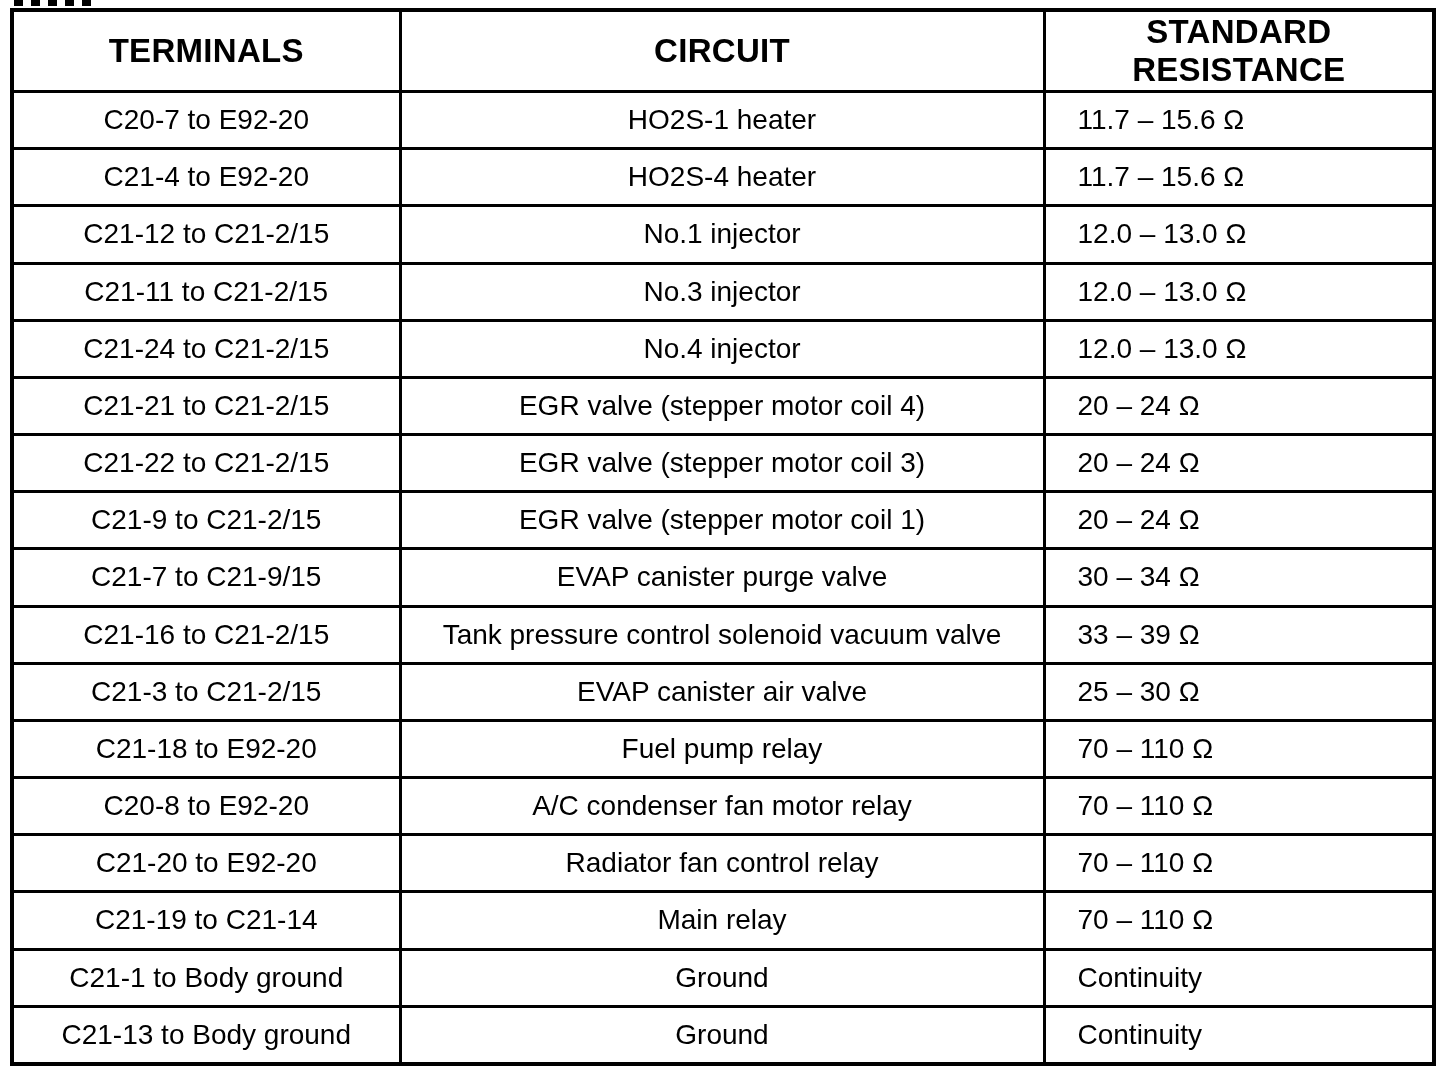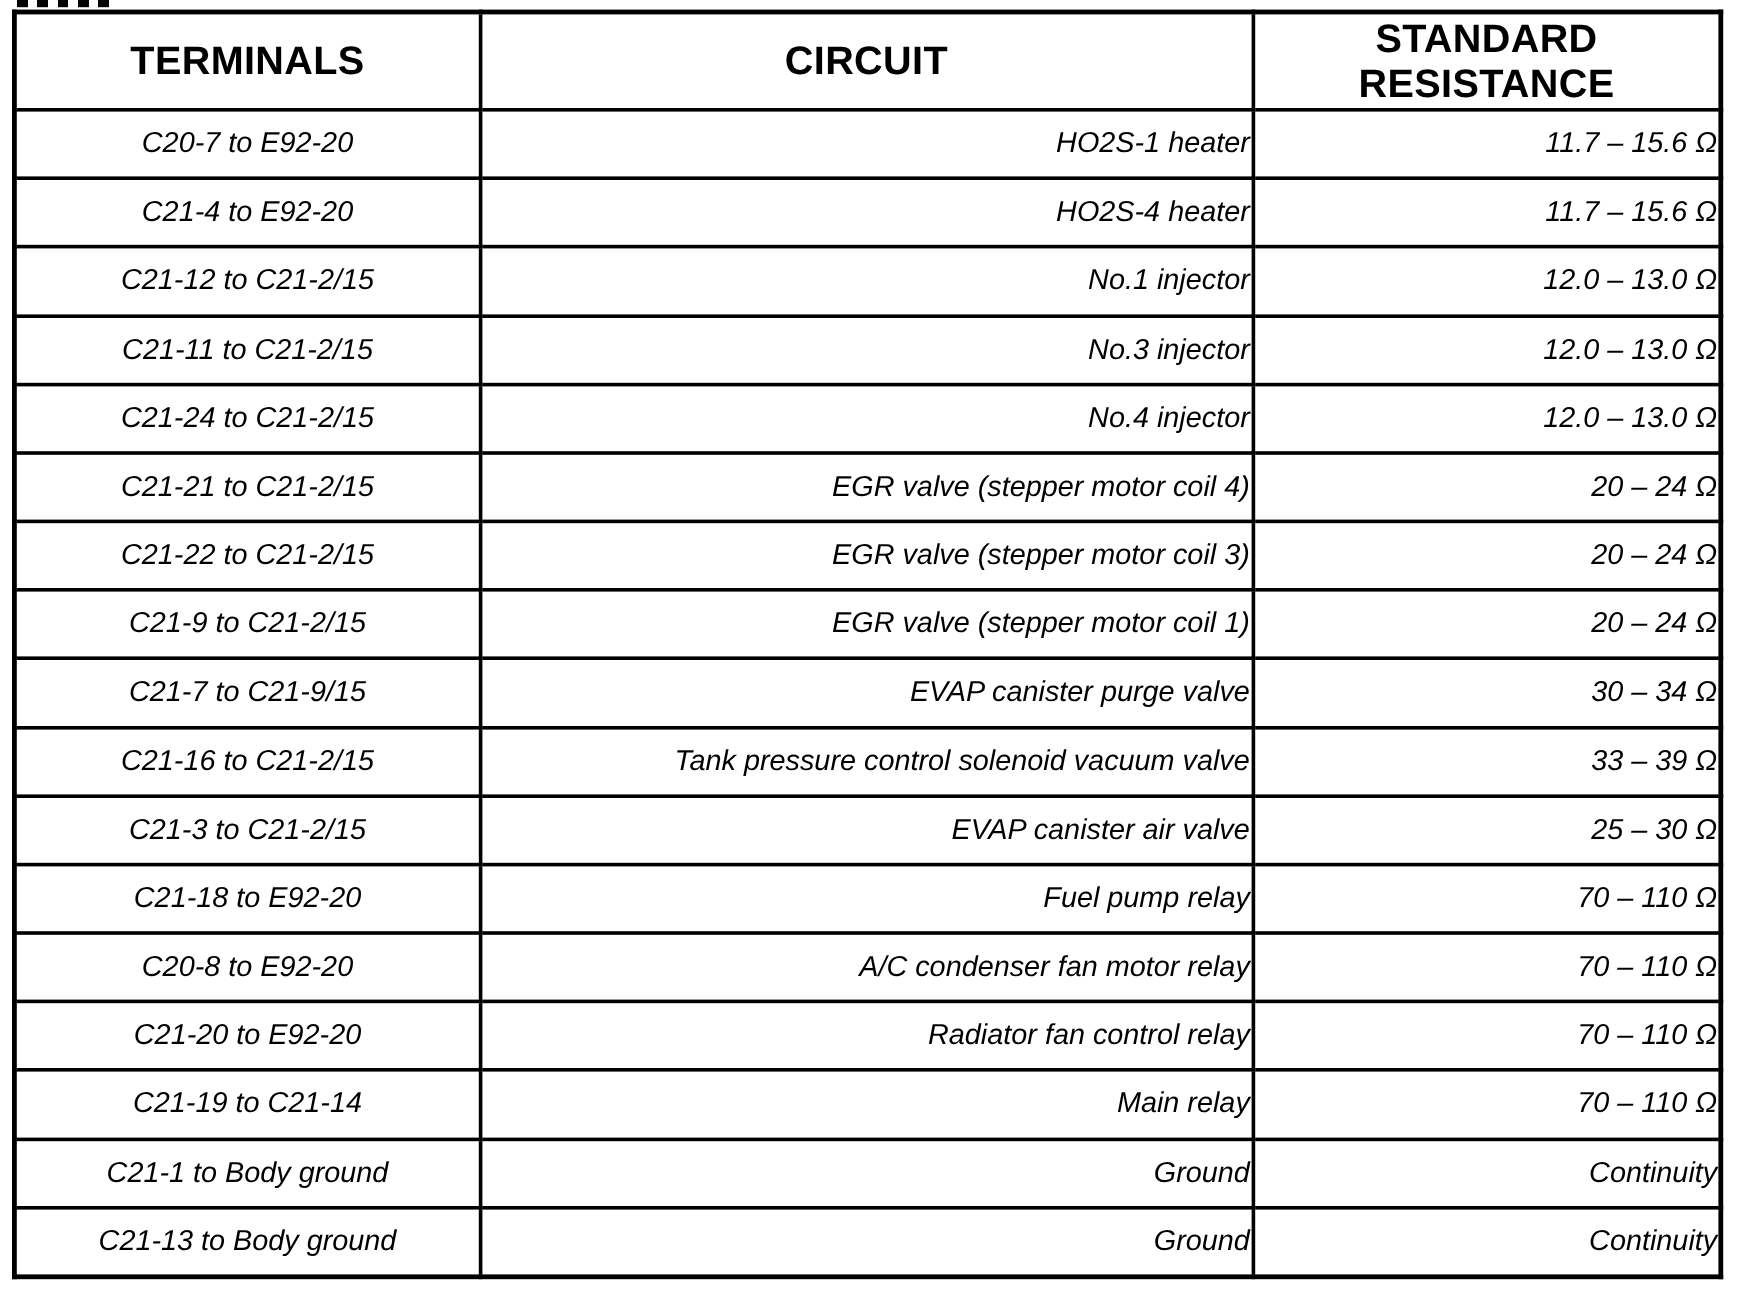--- a/index.html
+++ b/index.html
@@ -44,29 +44,28 @@
   th {
     height: 48px;
     font-size: 33px;
     font-weight: bold;
     text-align: center;
     letter-spacing: 0.3px;
     vertical-align: middle;
   }
   td {
     height: 50px;
-    font-size: 24px;
+    font-size: 28px;
     vertical-align: middle;
     white-space: nowrap;
     overflow: hidden;
-    font-style: italic;
   }
   td.terminals   { text-align: center; }
-  td.circuit     { text-align: right; }
-  td.resistance  { text-align: right; padding-left: 32px; }
+  td.circuit     { text-align: center; }
+  td.resistance  { text-align: left; padding-left: 32px; }
   col.c-terminals  { width: 388px; }
   col.c-circuit    { width: 644px; }
   col.c-resistance { width: 390px; }
 </style>
 </head>
 <body>
 
 <div class="scan-artifact"></div>
 
 <table class="spec-table">

